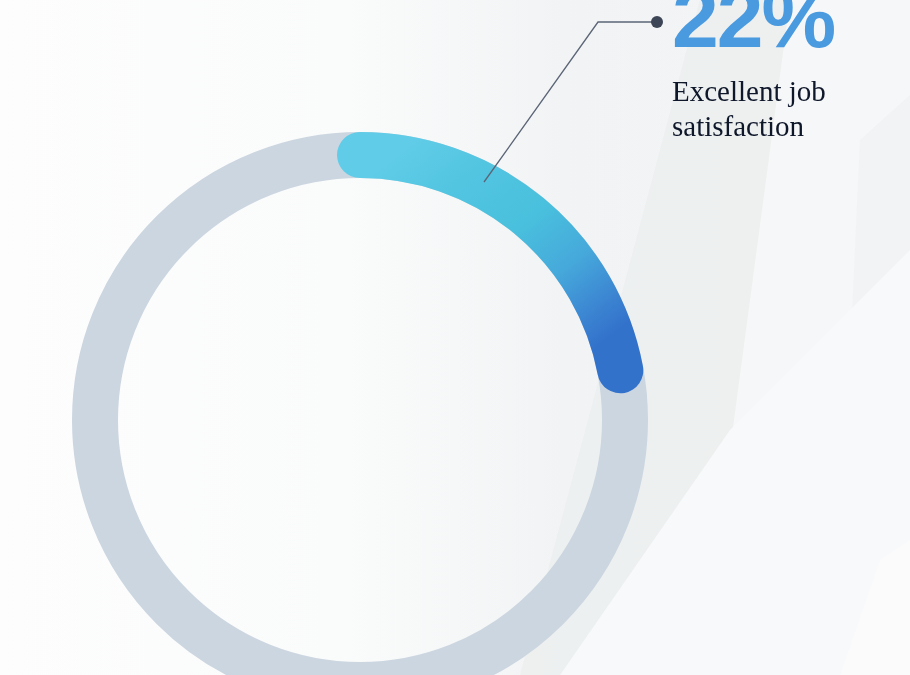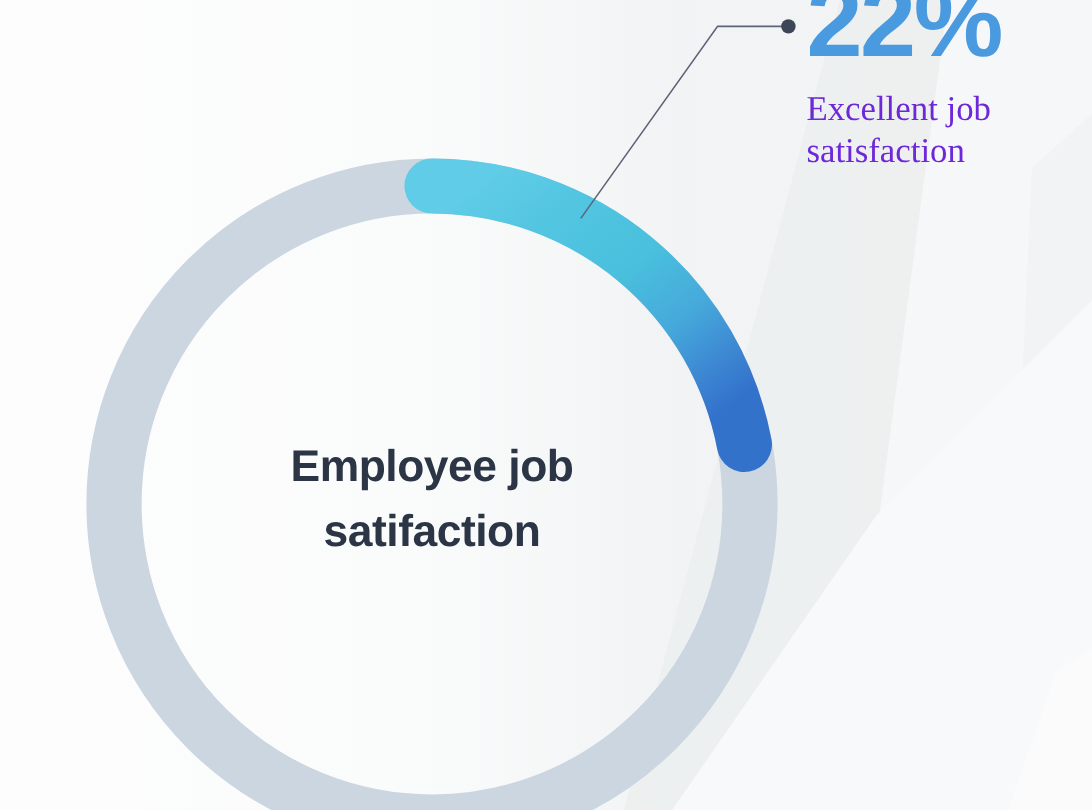--- a/index.html
+++ b/index.html
@@ -123,22 +123,20 @@
     <circle cx="360" cy="420" r="265" fill="none" stroke="#ccd6e0" stroke-width="46"></circle>
 
     <path d="M 360.00 155.00 A 265 265 0 0 1 620.31 370.34" fill="none" stroke="url(#arcGrad)" stroke-width="46" stroke-linecap="round"></path>
   </svg>
 
   <svg id="leader-svg" viewBox="0 0 910 675" xmlns="http://www.w3.org/2000/svg">
     <polyline points="484,182 598,22 655,22" fill="none" stroke="#5b6577" stroke-width="1.3"></polyline>
     <circle cx="657" cy="22" r="6" fill="#3c4656"></circle>
   </svg>
 
-  <div id="center-label" style="color: rgb(43, 53, 69);">Employee job
-satifaction</div>
 
   <div id="callout">
     <div id="callout-value" style="color: rgb(74, 154, 224);">22%</div>
-    <div id="callout-caption" style="color: #6d28d9;">Excellent job
+    <div id="callout-caption" style="color: #0f172a;">Excellent job
 satisfaction</div>
   </div>
 
 </div>
 
 </body></html>

